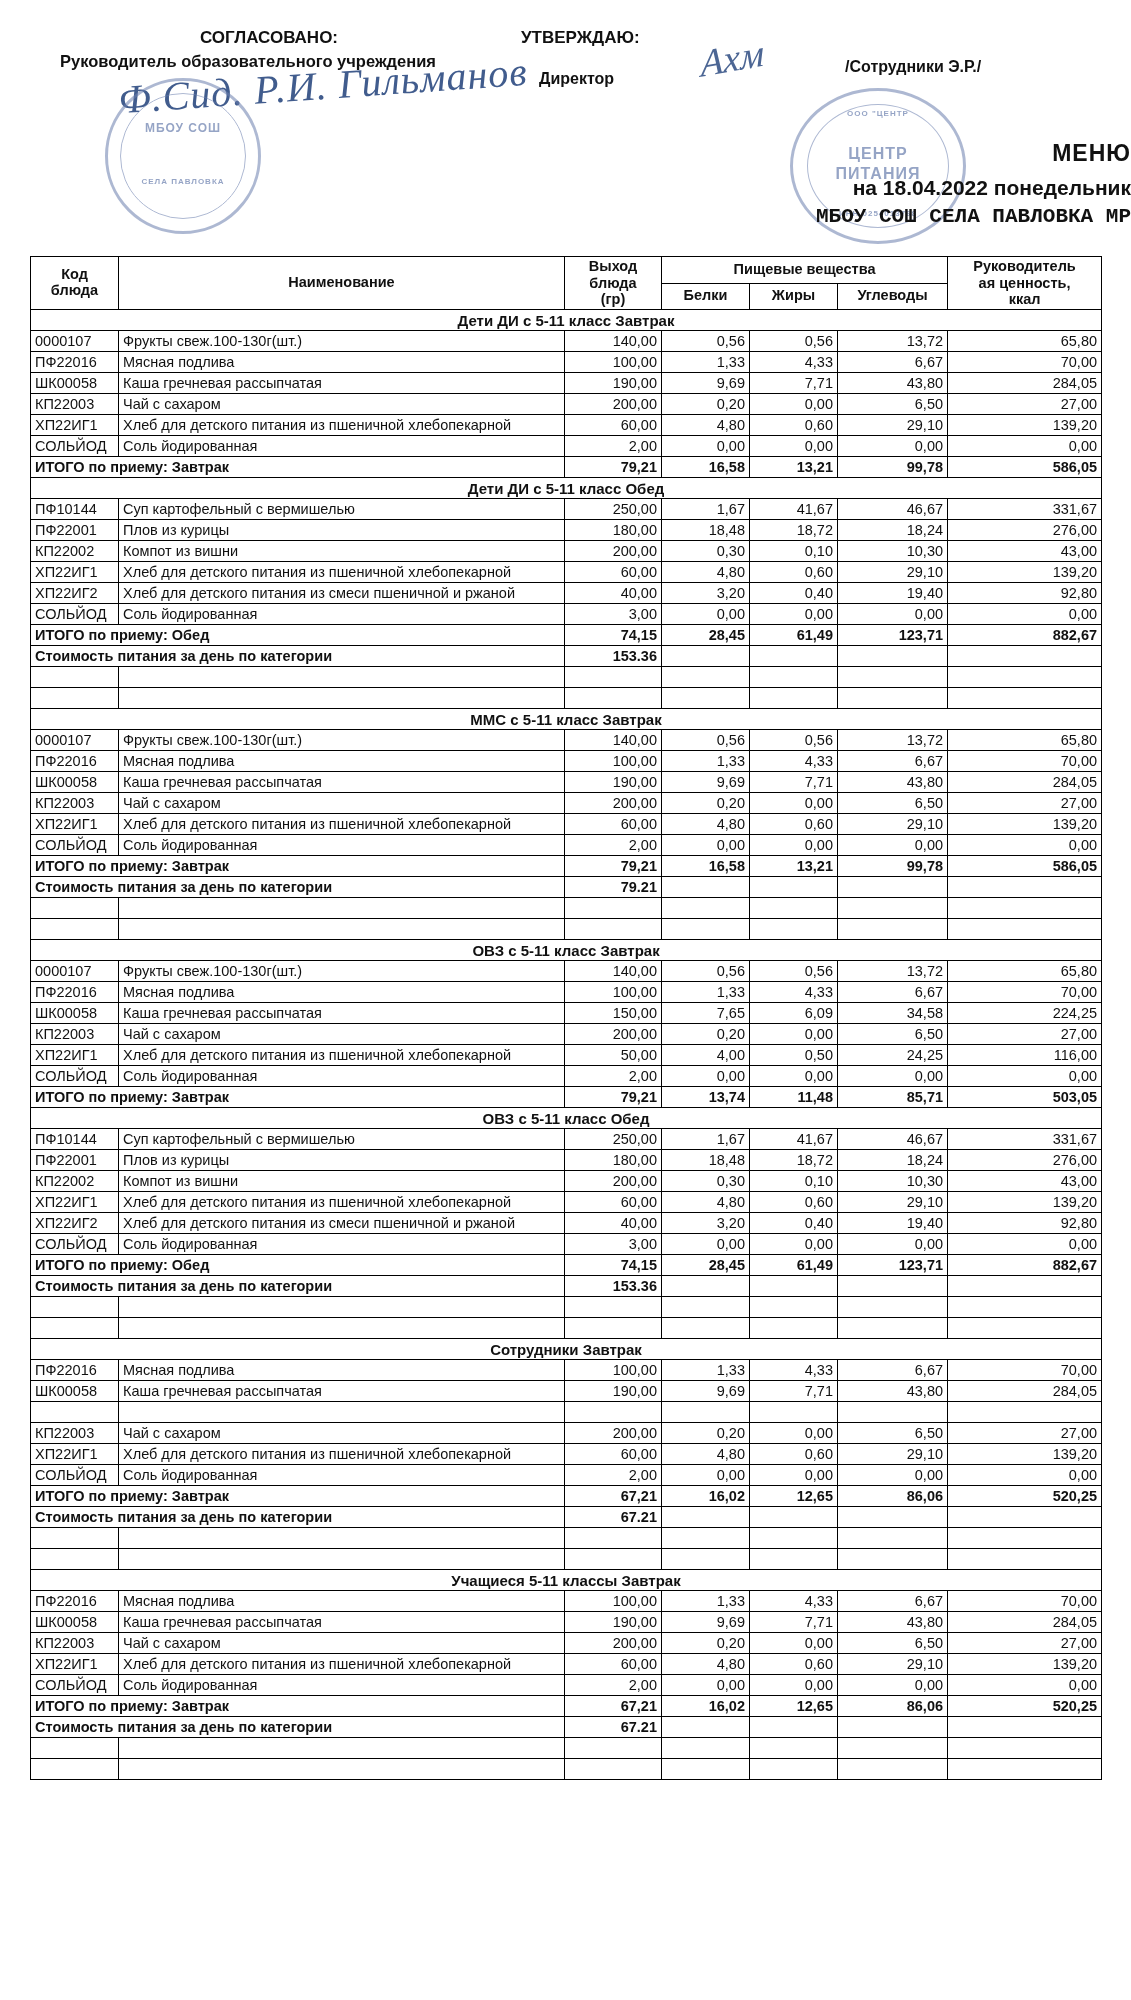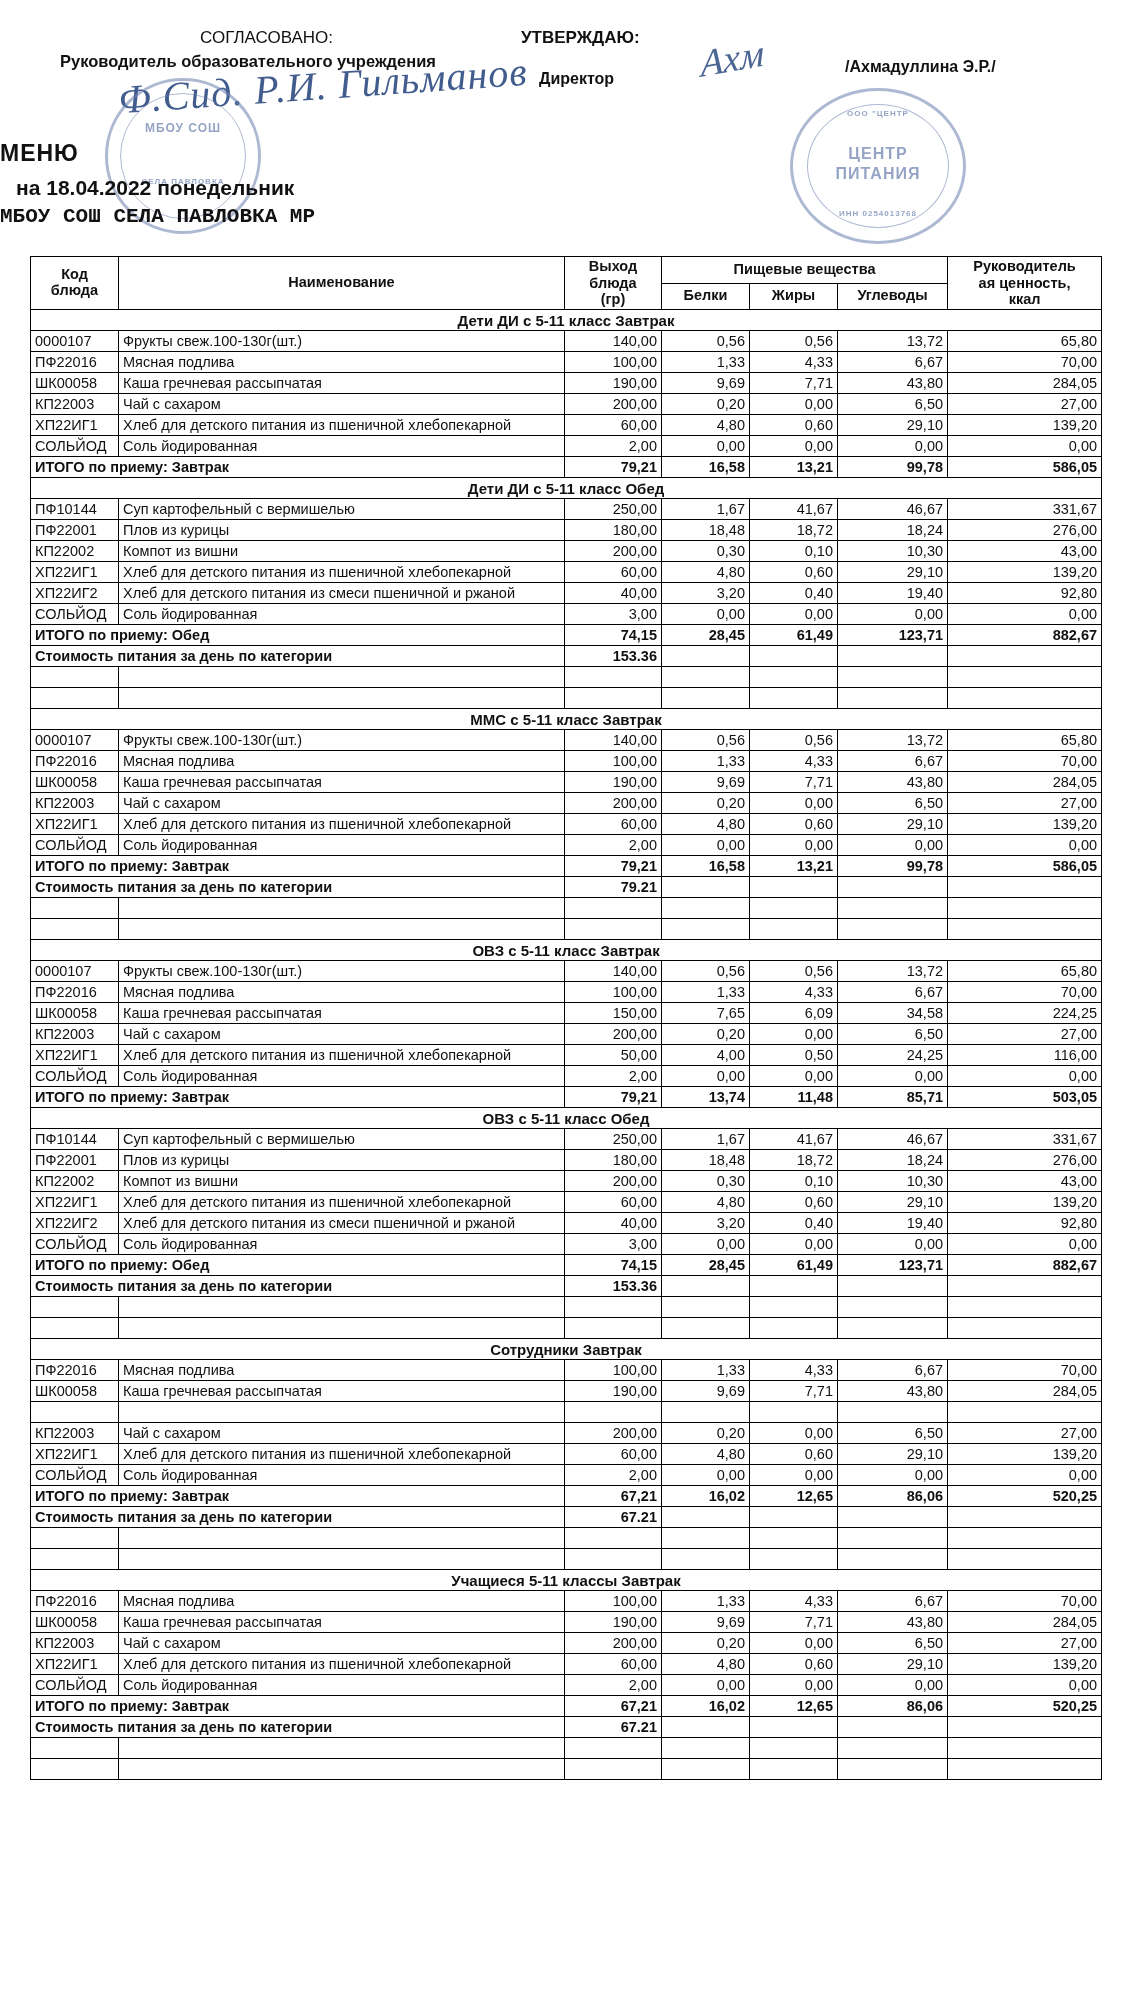--- a/index.html
+++ b/index.html
@@ -8,35 +8,35 @@
     background:#ffffff;
     font-family:"Liberation Sans", sans-serif;
     color:#111;
     -webkit-font-smoothing:antialiased;
   }
   .page { position:relative; width:1131px; min-height:2000px; padding:0; box-sizing:border-box; }
 
   
   .head { position:relative; height:250px; }
   .hdr-left { position:absolute; left:60px; top:28px; width:440px; }
-  .hdr-approved { font-size:17px; font-weight:normal; margin-left:140px; }
+  .hdr-approved { font-size:17px; font-weight:bold; margin-left:140px; }
   .hdr-role { font-size:16.5px; font-weight:bold; margin-top:4px; }
   .hdr-mid { position:absolute; left:521px; top:28px; width:230px; }
   .hdr-utv { font-size:17px; font-weight:bold; }
   .hdr-dir { font-size:16px; font-weight:bold; margin-top:22px; margin-left:18px;}
   .hdr-name { position:absolute; left:845px; top:58px; font-size:16px; font-weight:bold; }
 
   .sig1 { position:absolute; left:118px; top:62px; font-family:"Liberation Serif", serif;
           font-size:40px; font-style:italic; color:#20407a; opacity:.85; letter-spacing:1px;
           transform:rotate(-4deg); white-space:nowrap; }
   .sig2 { position:absolute; left:700px; top:36px; font-family:"Liberation Serif", serif;
           font-size:38px; font-style:italic; color:#20407a; opacity:.8;
           transform:rotate(-10deg) skewX(-8deg); white-space:nowrap; }
 
-  .title-block { position:absolute; left:0; right:0; top:140px; text-align:left; }
+  .title-block { position:absolute; left:0; right:0; top:140px; text-align:right; }
   .t1 { font-size:23px; font-weight:bold; letter-spacing:1px; }
   .t2 { font-size:21px; font-weight:bold; margin-top:9px;padding-left:16px; }
   .t3 { font-size:21px; font-weight:bold; margin-top:5px;font-family:Liberation Mono, monospace; }
 
   
   .stamp {
     position:absolute; border-radius:50%; border:2px solid #6b7fae; opacity:.55;
     color:#3f5a97;
   }
   .stamp-1 { left:105px; top:78px; width:150px; height:150px; border-width:3px; }
@@ -89,21 +89,21 @@
     <div class="hdr-left">
       <div class="hdr-approved">СОГЛАСОВАНО:</div>
       <div class="hdr-role">Руководитель образовательного учреждения</div>
     </div>
 
     <div class="hdr-mid">
       <div class="hdr-utv">УТВЕРЖДАЮ:</div>
       <div class="hdr-dir">Директор</div>
     </div>
 
-    <div class="hdr-name">/Ахмадуллина Э.Р./</div>
+    <div class="hdr-name">/Сотрудники Э.Р./</div>
 
     <div class="sig1">Ф.Сид. Р.И. Гильманов</div>
     <div class="sig2">Ахм</div>
 
     <div class="stamp stamp-1">
       <div class="stamp-txt l1">МБОУ СОШ</div>
       <div class="stamp-txt l2">СЕЛА ПАВЛОВКА</div>
     </div>
 
     <div class="stamp stamp-2">

